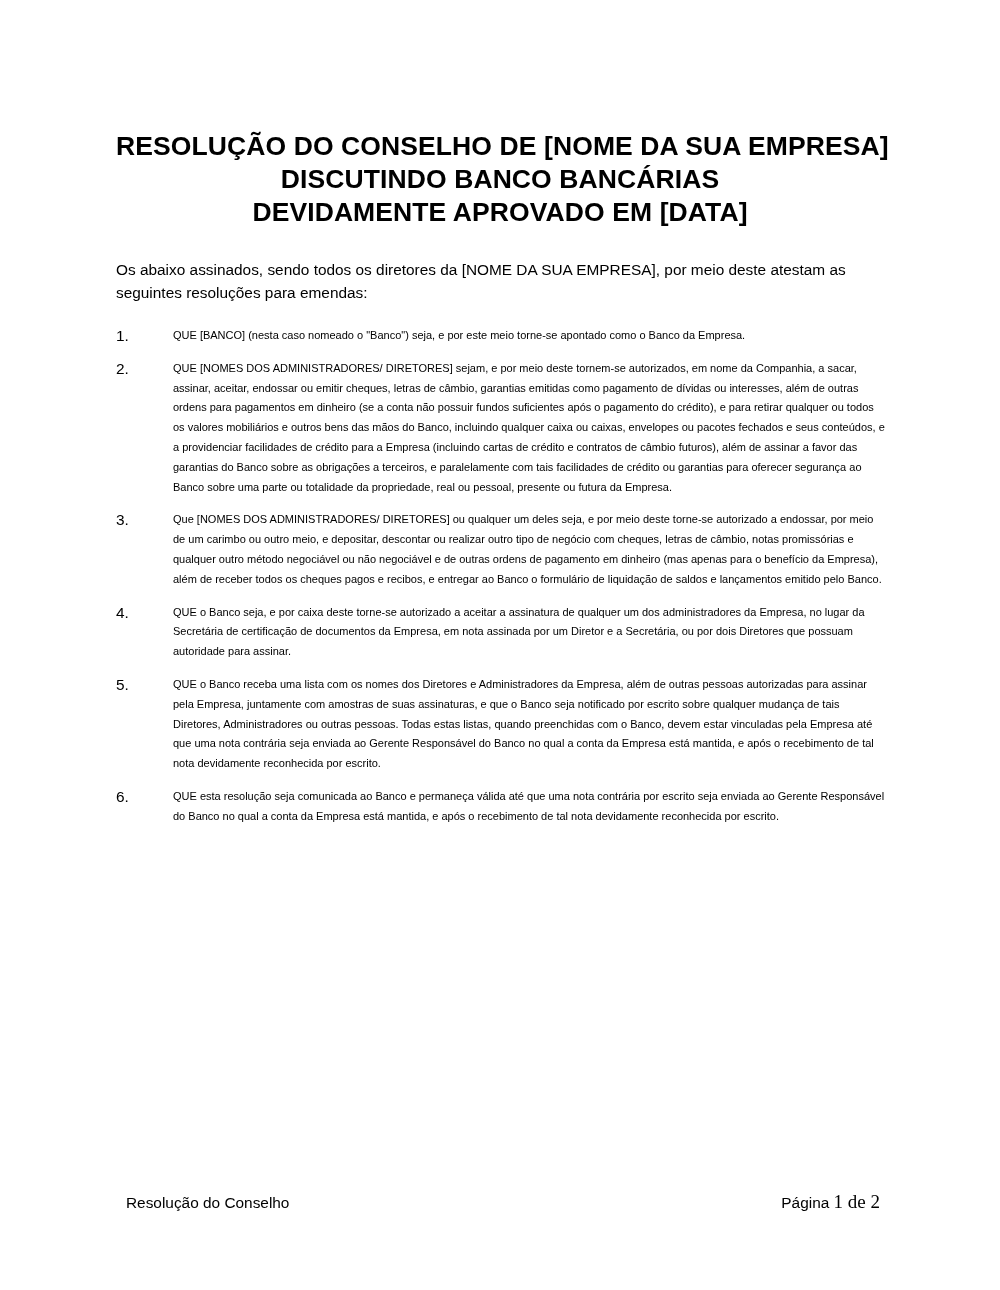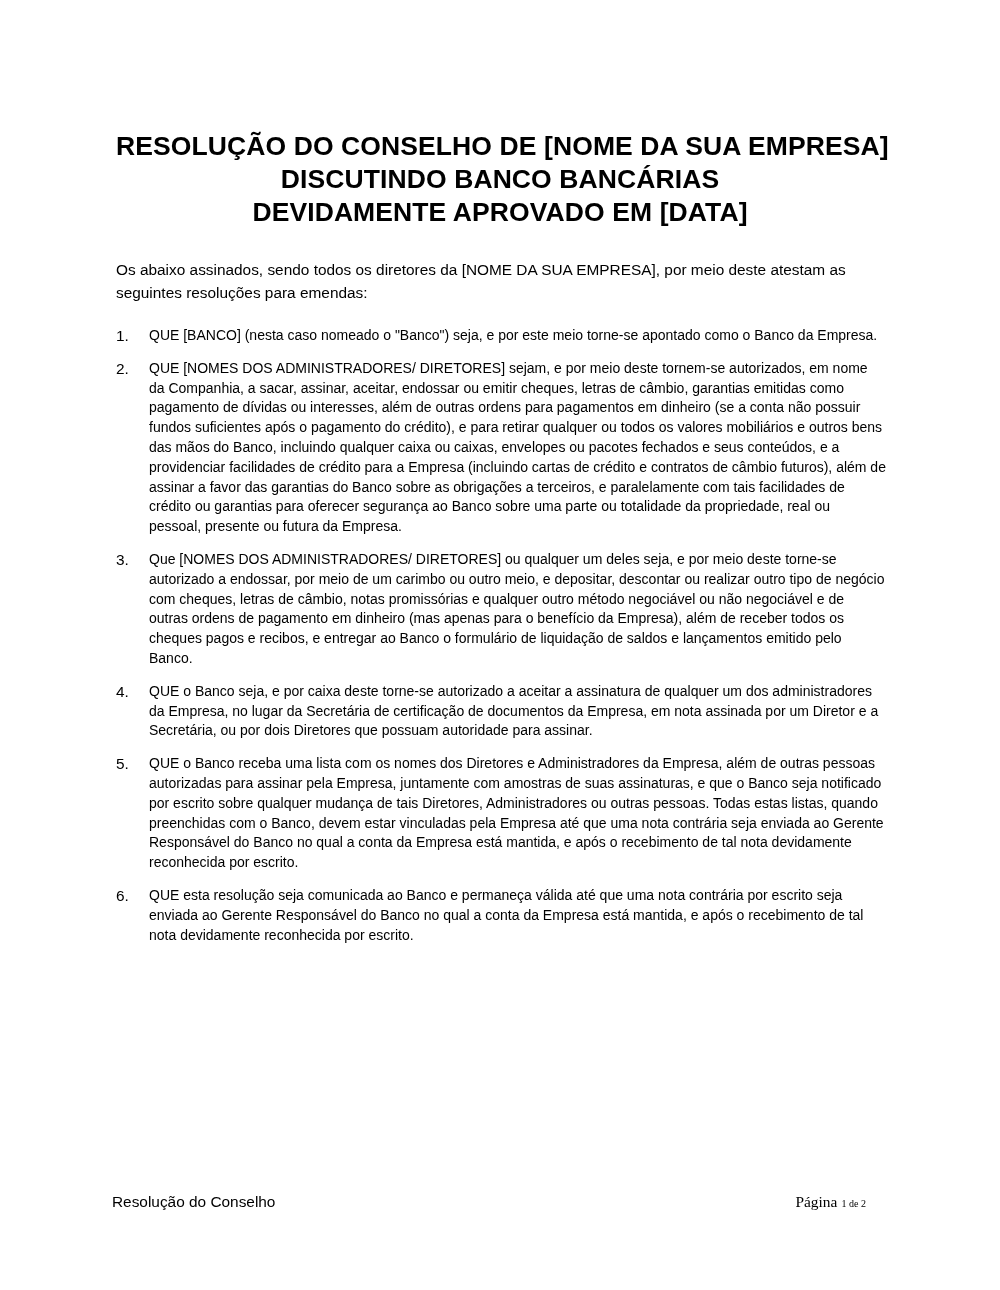--- a/index.html
+++ b/index.html
@@ -77,45 +77,46 @@
     position: absolute;
     left: 0;
     top: 0;
     width: 24px;
     text-align: left;
     font-size: 15.4px;
     line-height: 19.8px;
   }
   .clause-text {
     display: block;
-    font-size: 14px;
+    font-size: 11px;
     line-height: 19.8px;
+    margin-left: 24px;
   }
 
   
   .footer {
     position: absolute;
-    left: 112px;
+    left: 126px;
     top: 1192px;
     width: 754px;
     display: flex;
     justify-content: space-between;
     align-items: baseline;
     font-size: 15.4px;
     line-height: 20px;
     text-align: center;
   }
   .footer-left { white-space: nowrap; }
   .footer-right { white-space: nowrap; }
   .footer-right .pg-word {
-    font-family: Liberation Serif, serif;
+    font-family: Liberation Sans, sans-serif;
   }
   .footer-right .pg-nums {
     font-family: "Liberation Serif", serif;
-    font-size: 10px;
+    font-size: 19px;
   }
 </style>
 </head>
 <body>
 
 <div class="page">
 
   <h1 class="doc-title">
     <span class="tline">RESOLUÇÃO DO CONSELHO DE [NOME DA SUA EMPRESA]</span>
     <span class="tline">DISCUTINDO BANCO BANCÁRIAS</span>

